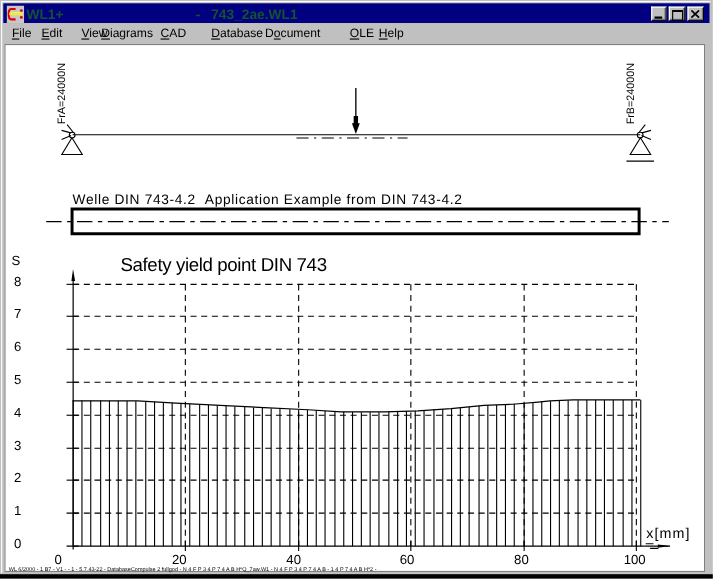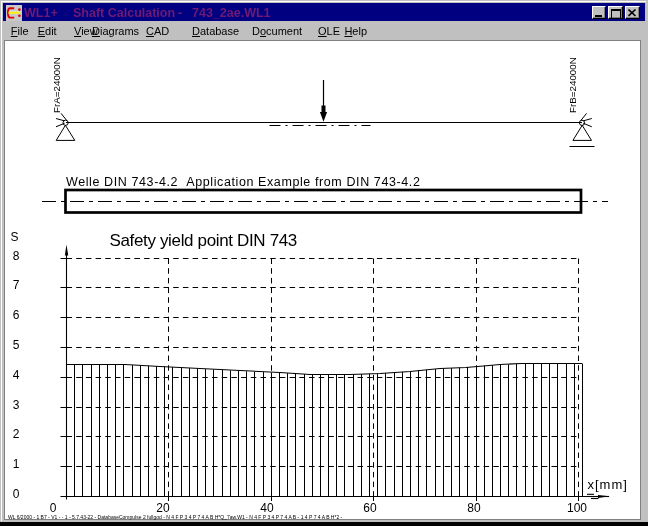--- a/index.html
+++ b/index.html
@@ -11,23 +11,22 @@
 <div class="abs" style="left:1px;top:1px;width:1px;height:520px;background:#fff"></div>
 <div class="abs" style="left:3px;top:3px;width:642px;height:18px;background:#000080"></div>
 <svg class="abs" style="left:6px;top:5px" width="16" height="16" viewBox="0 0 16 16">
 <rect x="0" y="0" width="16" height="16" fill="#c8c8c8"></rect>
 <line x1="1.5" y1="7.4" x2="14.5" y2="7.4" stroke="#cfe8ef" stroke-width="3"></line>
 <path d="M8.2 3.2 H4.2 C2.4 3.2 1.9 5 1.9 7.7 C1.9 10.4 2.4 12.6 4.2 12.6 H8.2" fill="none" stroke="#e00000" stroke-width="1.9"></path>
 <line x1="2.4" y1="7.7" x2="14.4" y2="7.7" stroke="#ffec00" stroke-width="2"></line>
 <circle cx="13.4" cy="4.6" r="1.3" fill="#e00000"></circle>
 <circle cx="13.4" cy="10.8" r="1.3" fill="#e00000"></circle>
 </svg>
-<div class="abs" style="left:0;top:5.5px;width:648px;height:14px;color:#701a75;font-size:12.5px;font-weight:bold">
+<div class="abs" style="left:0;top:5.5px;width:648px;height:14px;color:#14532d;font-size:12.5px;font-weight:bold">
 <span class="abs" style="left:24px">WL1+</span>
-<span class="abs" style="left:73px">Shaft Calculation</span>
 <span class="abs" style="left:178px">-</span>
 <span class="abs" style="left:192px">743_2ae.WL1</span>
 </div>
 <div class="abs" style="left:592px;top:6px;width:14px;height:13px;background:#c0c0c0;border:1px solid;border-color:#fff #000 #000 #fff;box-shadow:inset -1px -1px 0 #808080;box-sizing:border-box">
  <div class="abs" style="left:2px;top:8px;width:7px;height:2px;background:#000"></div>
   </div>
 <div class="abs" style="left:607.5px;top:6px;width:15px;height:13px;background:#c0c0c0;border:1px solid;border-color:#fff #000 #000 #fff;box-shadow:inset -1px -1px 0 #808080;box-sizing:border-box">
  <div class="abs" style="left:2px;top:1.5px;width:8px;height:7px;border:1px solid #000;border-top-width:2px"></div>
   </div>
 <div class="abs" style="left:625px;top:6px;width:15px;height:13px;background:#c0c0c0;border:1px solid;border-color:#fff #000 #000 #fff;box-shadow:inset -1px -1px 0 #808080;box-sizing:border-box">
@@ -36,21 +35,21 @@
     </svg>
   </div>
 <div class="abs" style="left:3px;top:21px;width:642px;height:19px;background:#c0c0c0"></div>
 <div class="abs" style="left:0;top:25px;width:612px;height:15px">
 <span class="mi" style="left:10.8px"><u>F</u>ile</span>
 <span class="mi" style="left:37.7px"><u>E</u>dit</span>
 <span class="mi" style="left:74px"><u>V</u>iew</span>
 <span class="mi" style="left:92px"><u>D</u>iagrams</span>
 <span class="mi" style="left:146px"><u>C</u>AD</span>
 <span class="mi" style="left:192px"><u>D</u>atabase</span>
-<span class="mi" style="left:252px">D<u>o</u>cument</span>
+<span class="mi" style="left:241px">D<u>o</u>cument</span>
 <span class="mi" style="left:318px"><u>O</u>LE</span>
 <span class="mi" style="left:344.4px"><u>H</u>elp</span>
 </div>
 <div class="abs" style="left:4px;top:40px;width:637px;height:480px;background:#fff;border:1px solid #808080;box-sizing:border-box"></div>
 <div class="abs" style="left:0;top:522px;width:648px;height:4px;background:#000"></div>
 <svg class="abs" style="left:0;top:0" width="648" height="526" viewBox="0 0 648 526">
 <g stroke="#000" fill="none" stroke-width="1">
 <line x1="66" y1="122.5" x2="582" y2="122.5"></line>
 <line x1="323.5" y1="80" x2="323.5" y2="107" stroke-width="1.2"></line>
 </g>

